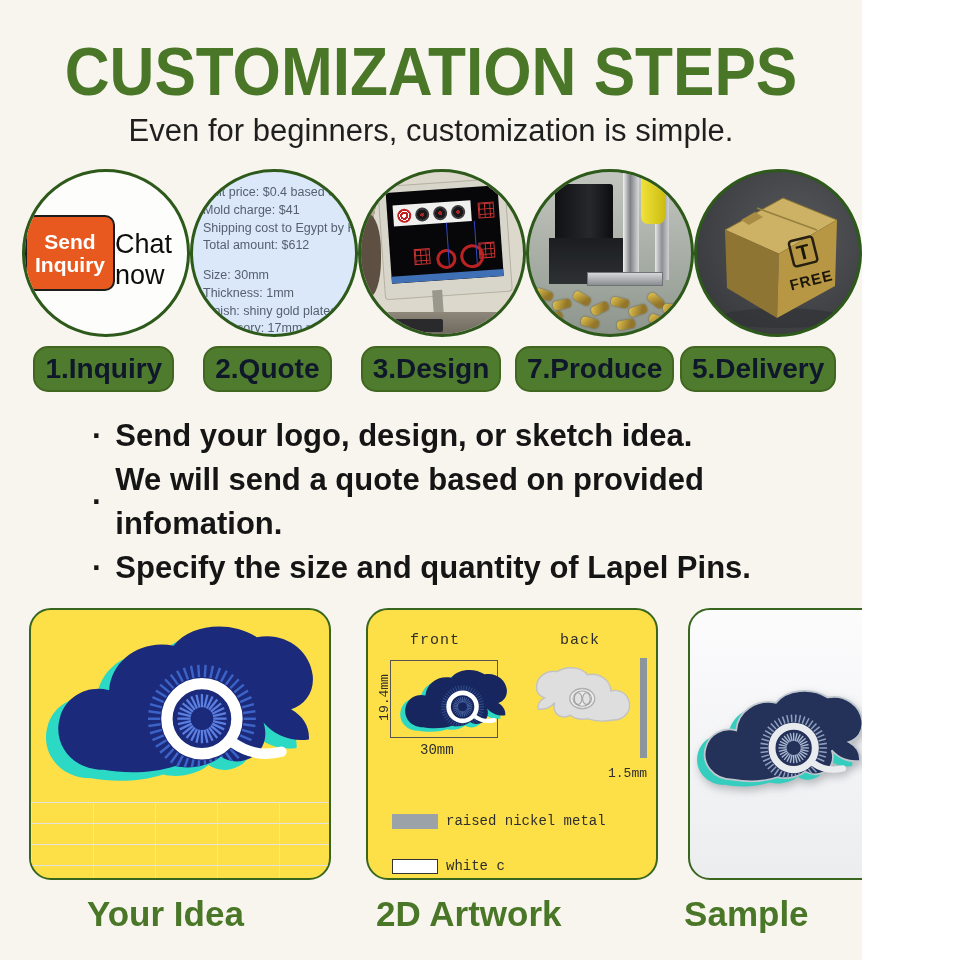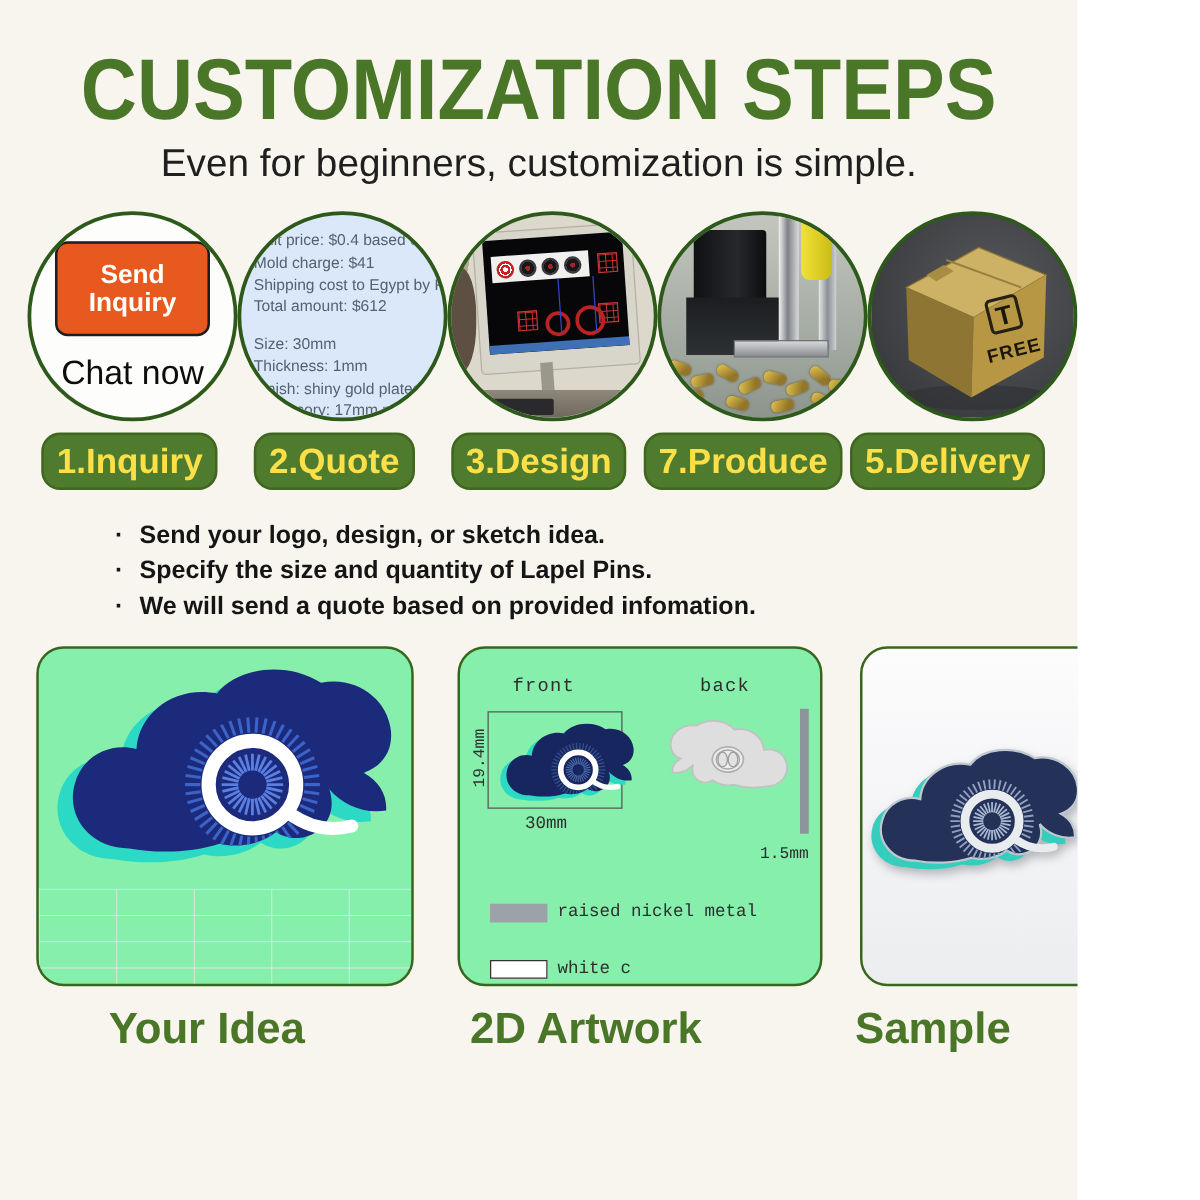--- a/index.html
+++ b/index.html
@@ -12,21 +12,21 @@
   h1 { font-size:69px; line-height:72px; color:#4a7628; font-weight:bold; white-space:nowrap; }
   h1 .squeeze { display:inline-block; transform:scaleX(.9); transform-origin:center; letter-spacing:0px; }
   .subtitle { font-size:31px; margin-top:5px; color:#1f1f1f; }
 
   
   .circles { display:flex; justify-content:space-between; padding:0 22px; margin-top:20px; }
   .circle { position:relative; flex:none; width:168px; height:168px; border-radius:50%;
             border:3px solid #2d5a1a; overflow:hidden; background:#fff; }
 
   
-  .c1 { display:flex; flex-direction:column; align-items:center; justify-content:center; background:#fdfdfb; }
+  .c1 { display:flex; flex-direction:row; align-items:center; justify-content:center; background:#fdfdfb; }
   .btn-orange { background:#e7591e; color:#fff; font-weight:bold; font-size:21px; line-height:23px;
                 padding:13px 8px; border:2px solid #1d1d1d; border-radius:10px; width:124px; text-align:center; }
   .chat-now { margin-top:14px; font-size:27px; color:#0d0d0d; }
 
   
   .c2 { background:#dbe8fa; }
   .quote-text { position:absolute; left:-14px; top:12px; width:220px; font-size:12.5px; line-height:1.42;
                 color:#55616e; }
   .quote-text div { white-space:nowrap; padding-left:24px; }
   .q-gap { height:12px; }
@@ -73,31 +73,31 @@
         background:linear-gradient(120deg,#e3c44e,#93762a 70%); box-shadow:0 0 2px #5c4a12; }
 
   
   .c5 { background:radial-gradient(circle at 60% 40%, #57595d, #383a3d 80%); }
   .boxsvg { position:absolute; inset:0; width:100%; height:100%; }
   .boxsvg text { font-family:"Liberation Sans",sans-serif; }
 
   
   .pills { display:flex; justify-content:space-between; padding:0 22px; margin-top:9px; }
   .pill-col { width:168px; display:flex; justify-content:center; }
-  .pill { background:#4e7b2e; border:2px solid #40661f; color:#fde047; font-weight:bold; font-size:28px;
+  .pill { background:#4e7b2e; border:2px solid #40661f; color:#0f172a; font-weight:bold; font-size:28px;
           padding:5px 10px; border-radius:15px; white-space:nowrap; min-width:126px; text-align:center; }
 
   
   .bullets { margin:22px 0 0 92px; }
-  .bullet { display:flex; align-items:center; font-size:20px; font-weight:bold; color:#151515; line-height:1.42; }
+  .bullet { display:flex; align-items:center; font-size:31px; font-weight:bold; color:#151515; line-height:1.42; }
   .bullet::before { content:"\00B7"; margin-right:13px; font-weight:bold; }
 
   
   .boxes { display:flex; padding-left:29px; margin-top:18px; }
-  .panel { height:272px; background:#86efac; border:2px solid #39661f; border-radius:22px;
+  .panel { height:272px; background:#fde047; border:2px solid #39661f; border-radius:22px;
            position:relative; overflow:hidden; flex:none; }
   .panel.idea { width:302px; margin-right:35px; }
   .panel.art { width:292px; margin-right:30px; }
   .panel.sample { width:256px; background:linear-gradient(#fcfcfd,#ecedef); }
 
   .logo-idea { position:absolute; left:10px; top:6px; width:284px; height:176px; }
   .sheet-grid { position:absolute; left:0; right:0; bottom:0; top:192px;
     background-image:linear-gradient(to right,#e2e2e0 1px,transparent 1px),
                      linear-gradient(to bottom,#e2e2e0 1px,transparent 1px);
     background-size:62px 21px; }
@@ -346,24 +346,24 @@
     <div class="pill-col">
         <div class="pill">5.Delivery</div>
       </div>
   </section>
 
   <section class="bullets">
     <div class="bullet">
         <span>Send your logo, design, or sketch idea.</span>
       </div>
     <div class="bullet">
+        <span>We will send a quote based on provided infomation.</span>
+      </div>
+    <div class="bullet">
         <span>Specify the size and quantity of Lapel Pins.</span>
-      </div>
-    <div class="bullet">
-        <span>We will send a quote based on provided infomation.</span>
       </div>
   </section>
 
   <section class="boxes">
 
     <div class="panel idea">
       <svg class="logo-idea" viewBox="0 0 300 185">
         <use href="#logo"></use>
       </svg>
       <div class="sheet-grid"></div>

